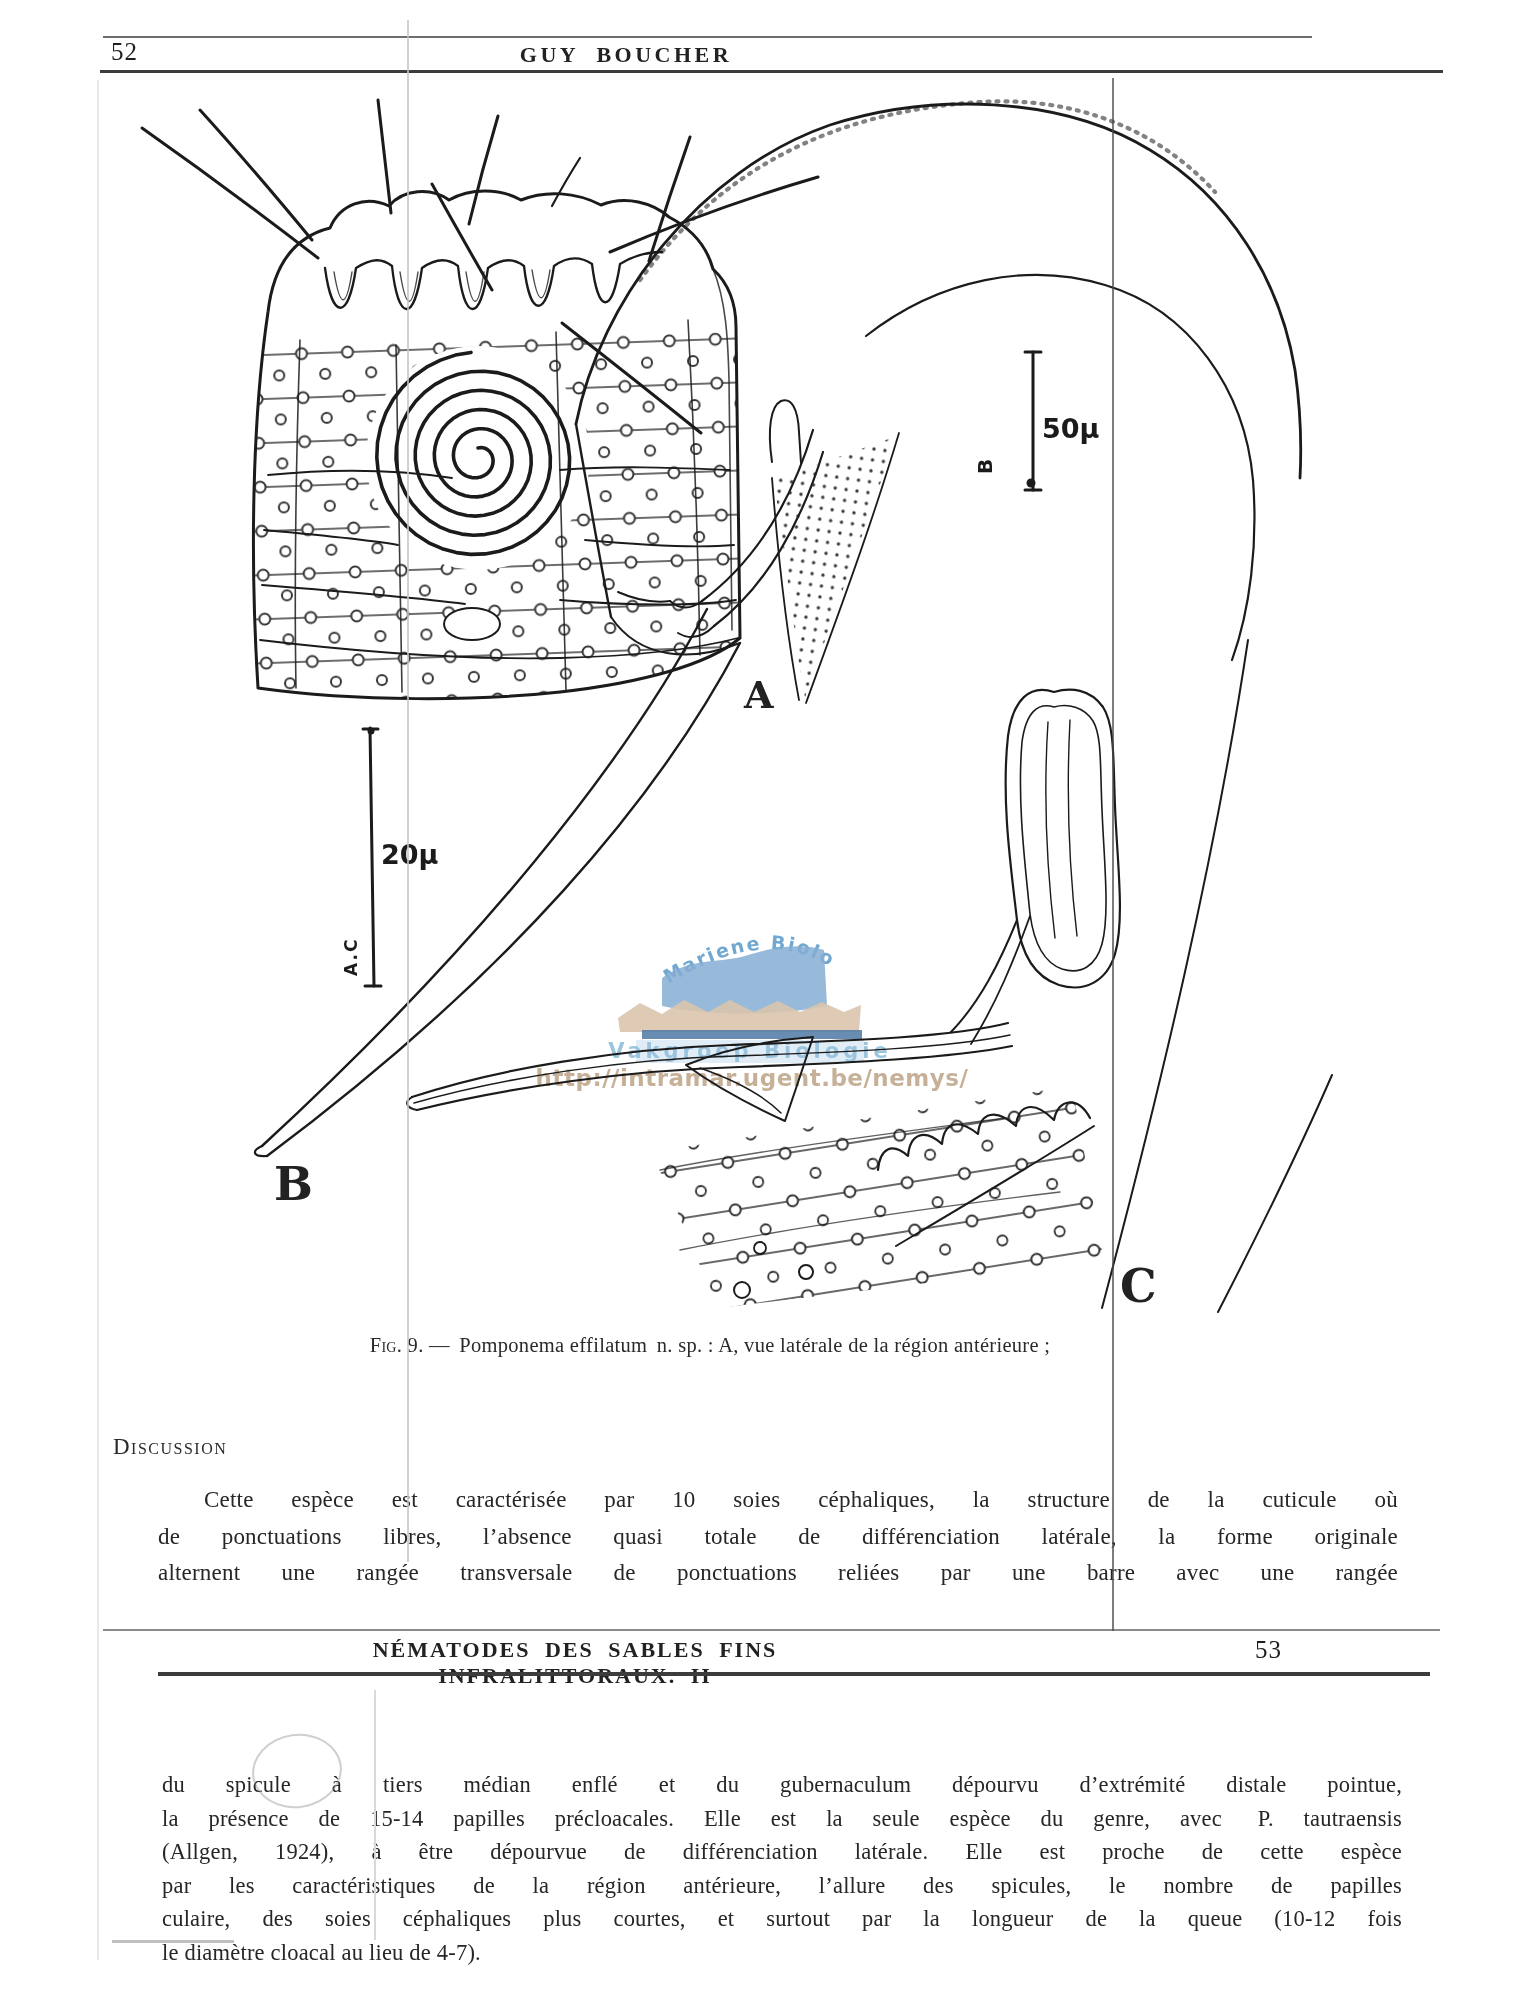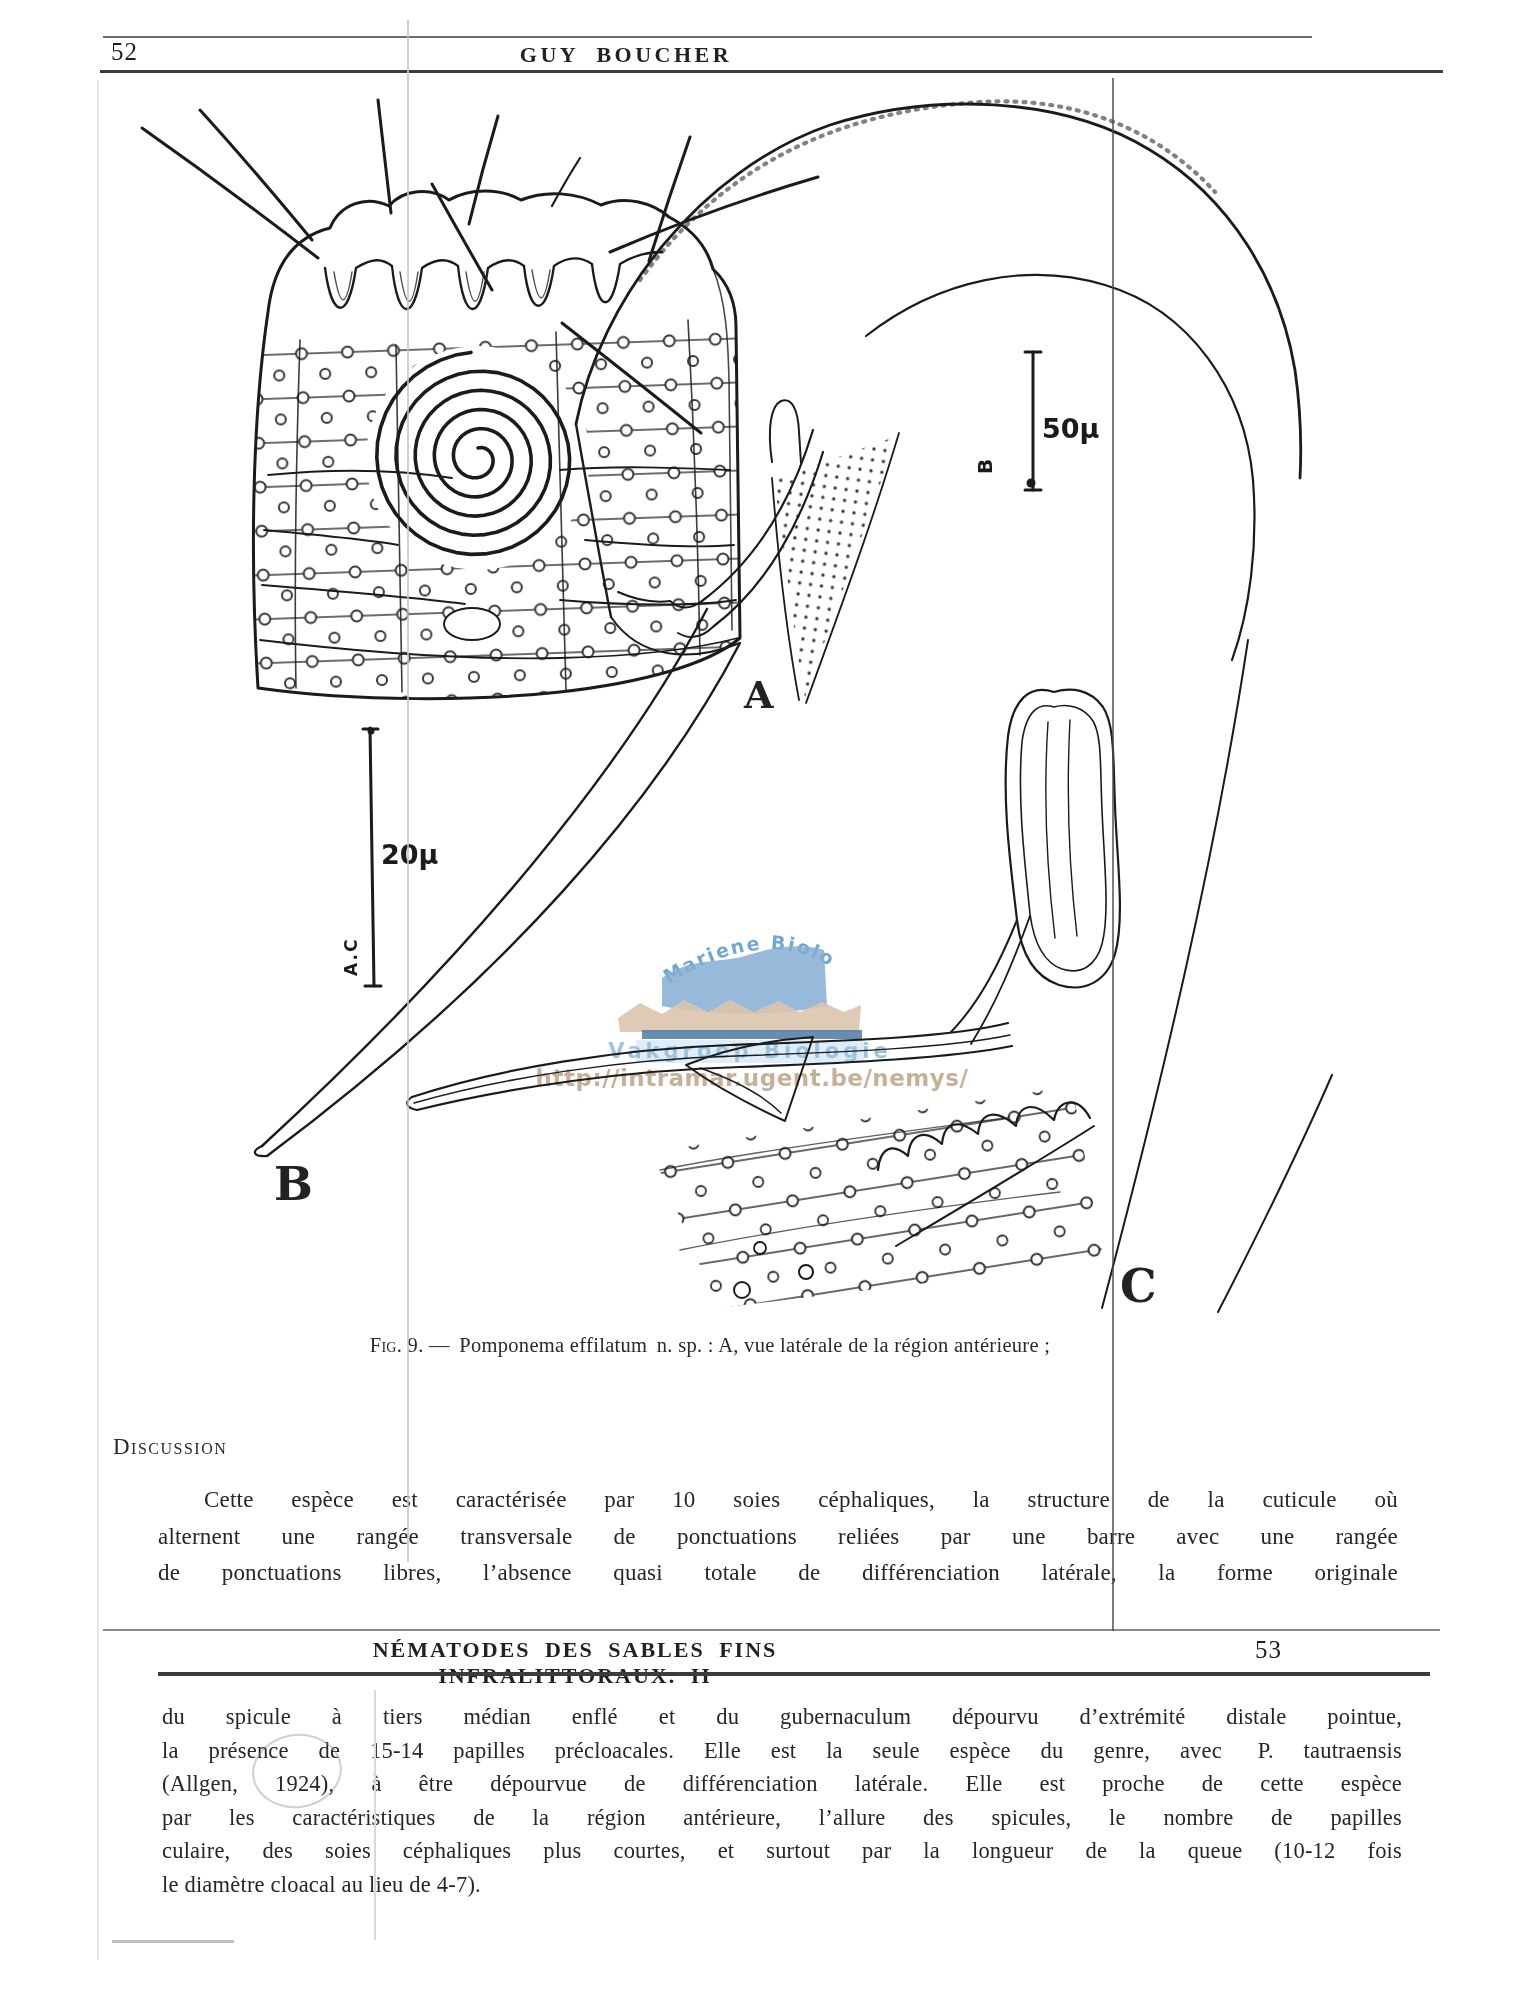--- a/index.html
+++ b/index.html
@@ -213,30 +213,30 @@
   <div>
     <span class="smallcaps">Fig. 9. —</span>
     <span class="ital" style="margin:0 4px;">Pomponema effilatum</span>
     <span>n. sp. : A, vue latérale de la région antérieure ;</span>
   </div>
 </div>
 
 <div class="abs discussion-h" style="left:113px;top:1434px;">Discussion</div>
 <div class="abs para" style="left:112px;top:1482px;">
   <div class="pline indent">Cette espèce est caractérisée par 10 soies céphaliques, la structure de la cuticule où</div>
+  <div class="pline">de ponctuations libres, l’absence quasi totale de différenciation latérale, la forme originale</div>
   <div class="pline">alternent une rangée transversale de ponctuations reliées par une barre avec une rangée</div>
-  <div class="pline">de ponctuations libres, l’absence quasi totale de différenciation latérale, la forme originale</div>
 </div>
 
 <div class="hrule light" style="left:103px;top:1629px;width:1337px;height:1.5px;"></div>
 <div class="abs runhead" style="left:280px;top:1637px;width:590px;letter-spacing:2px;word-spacing:7px;">NÉMATODES DES SABLES FINS INFRALITTORAUX. II</div>
 <div class="abs pagenum" style="left:1255px;top:1636px;">53</div>
 <div class="hrule" style="left:158px;top:1672px;width:1272px;height:4px;"></div>
 
-<div class="abs para para53" style="left:116px;top:1700px;">
+<div class="abs para para53" style="left:116px;top:1768px;">
   <div class="pline">du spicule à tiers médian enflé et du gubernaculum dépourvu d’extrémité distale pointue,</div>
   <div class="pline">
     <span>la présence de 15-14 papilles précloacales. Elle est la seule espèce du genre, avec</span>
     <span class="ital" style="margin-left:6px;">P. tautraensis</span>
   </div>
   <div class="pline">(Allgen, 1924), à être dépourvue de différenciation latérale. Elle est proche de cette espèce</div>
   <div class="pline">par les caractéristiques de la région antérieure, l’allure des spicules, le nombre de papilles</div>
   <div class="pline">culaire, des soies céphaliques plus courtes, et surtout par la longueur de la queue (10-12 fois</div>
   <div class="pline last">le diamètre cloacal au lieu de 4-7).</div>
 </div>

